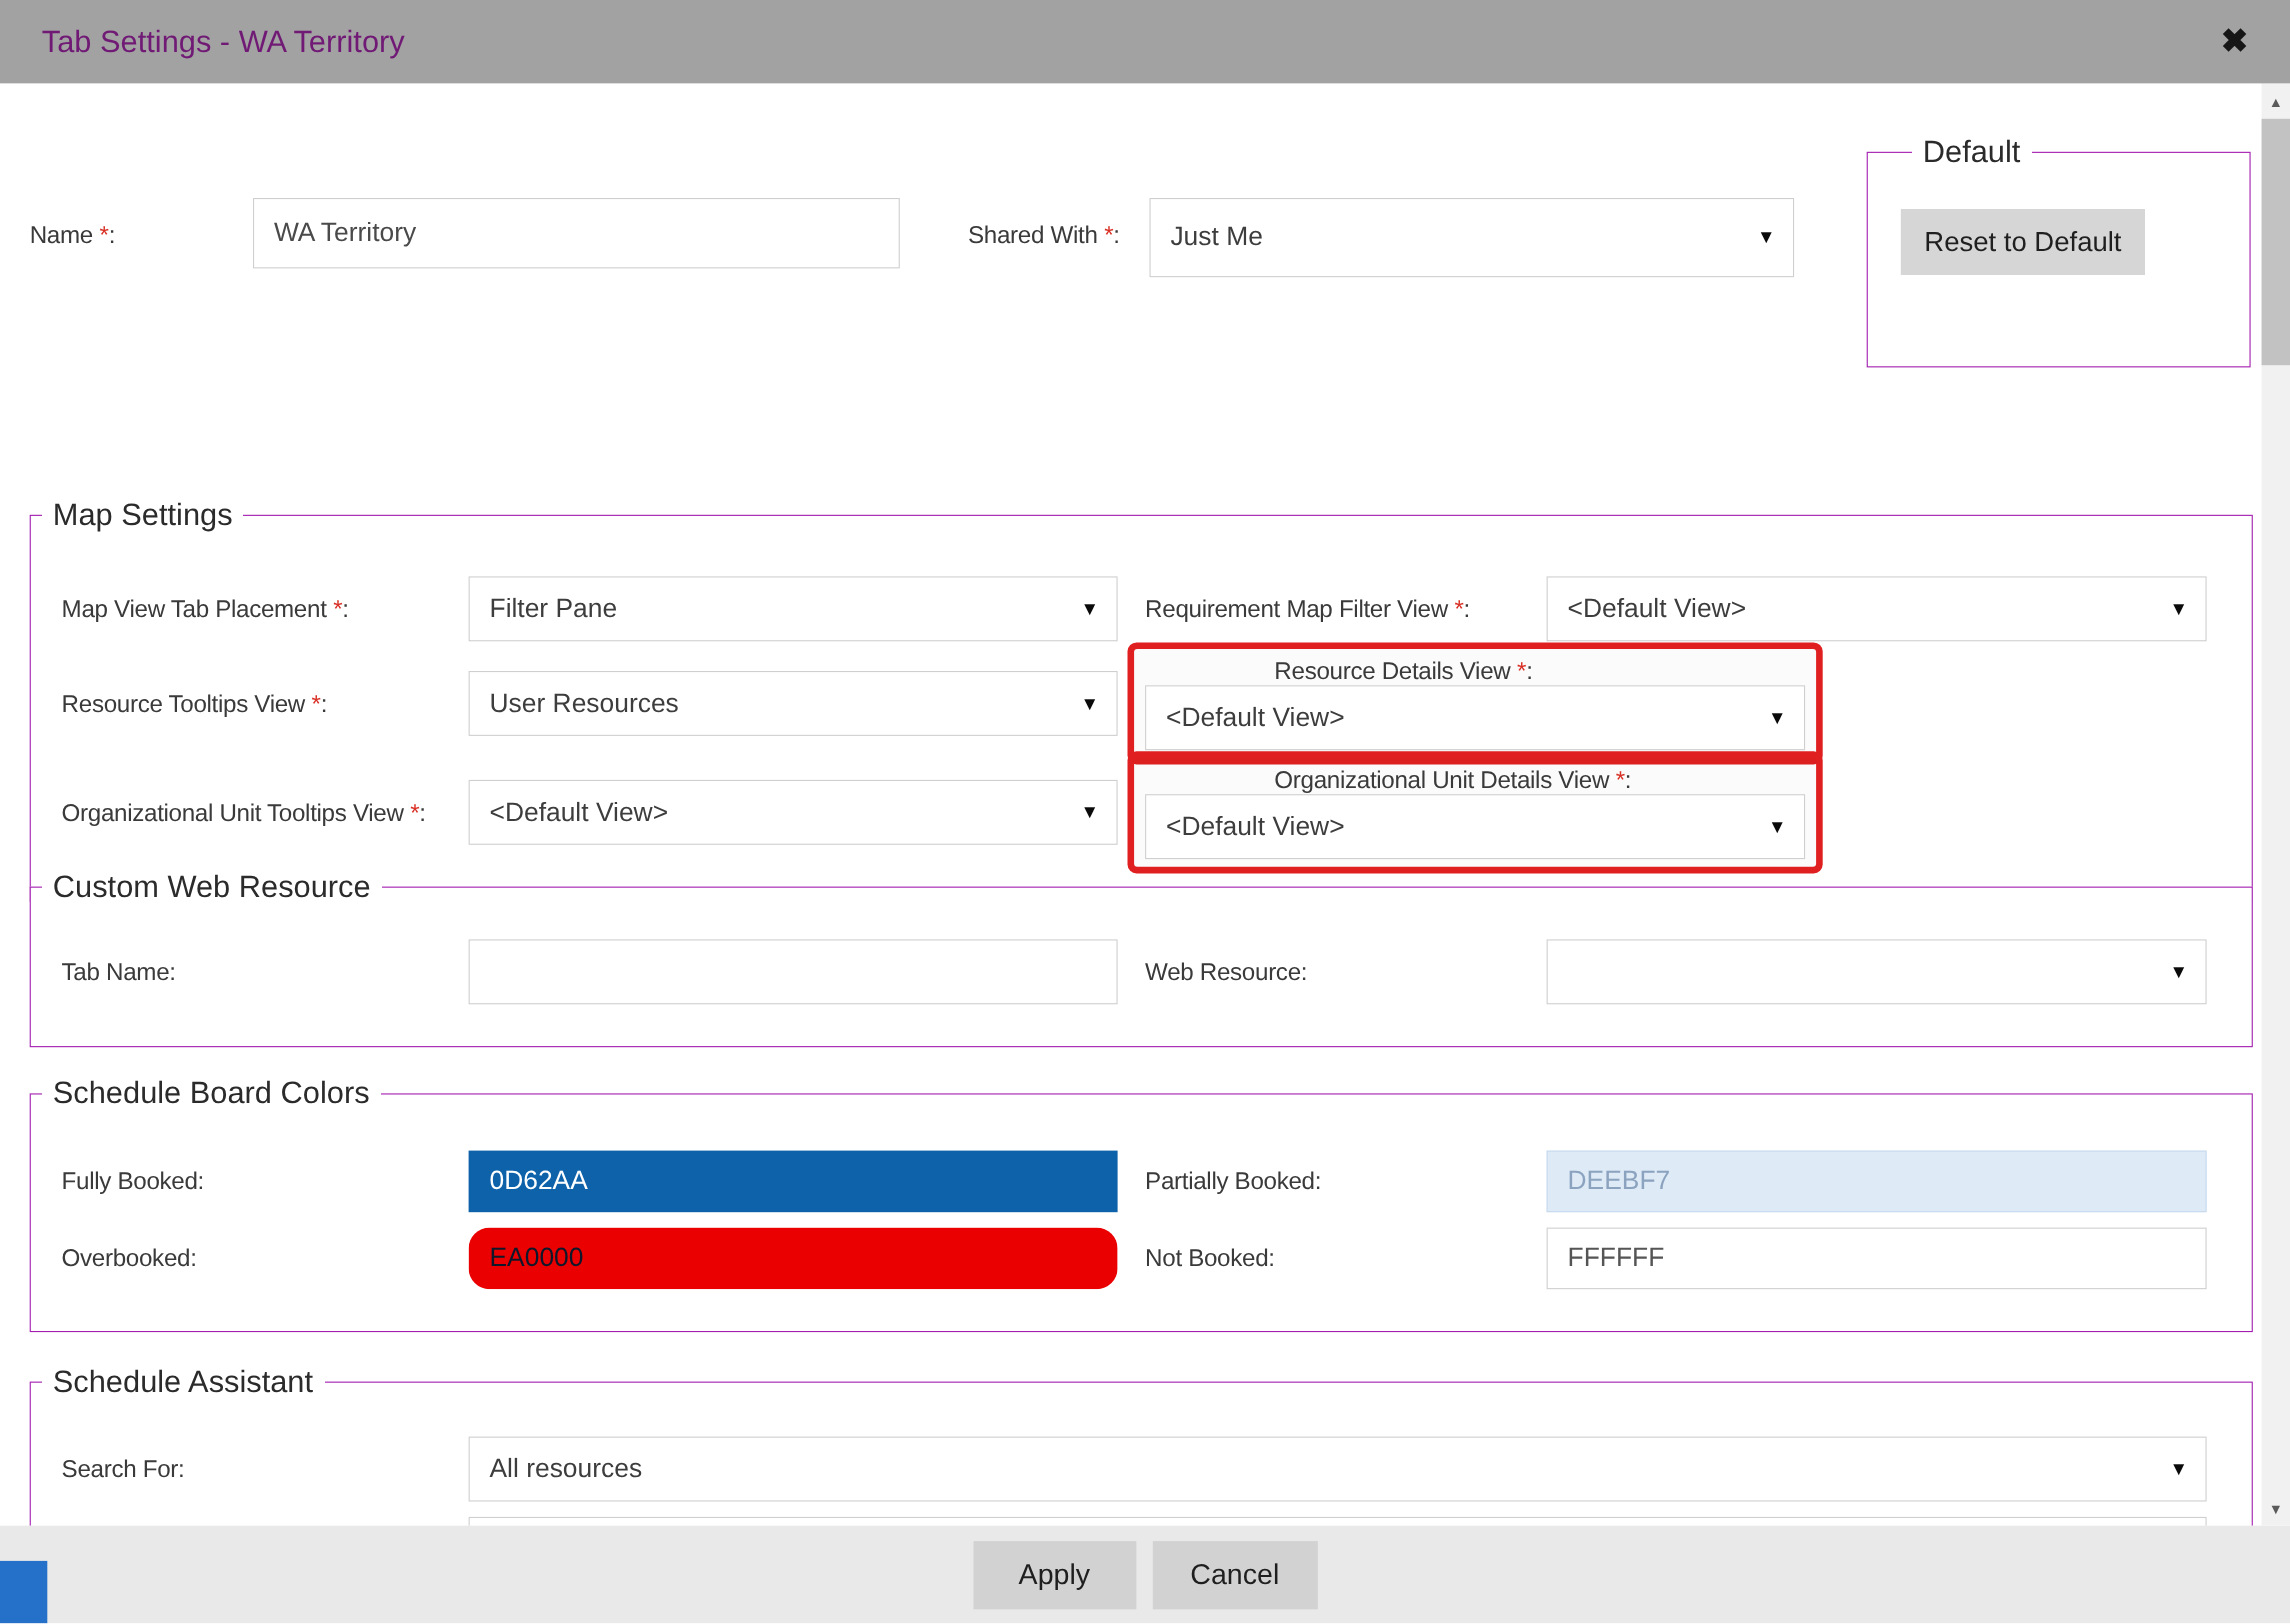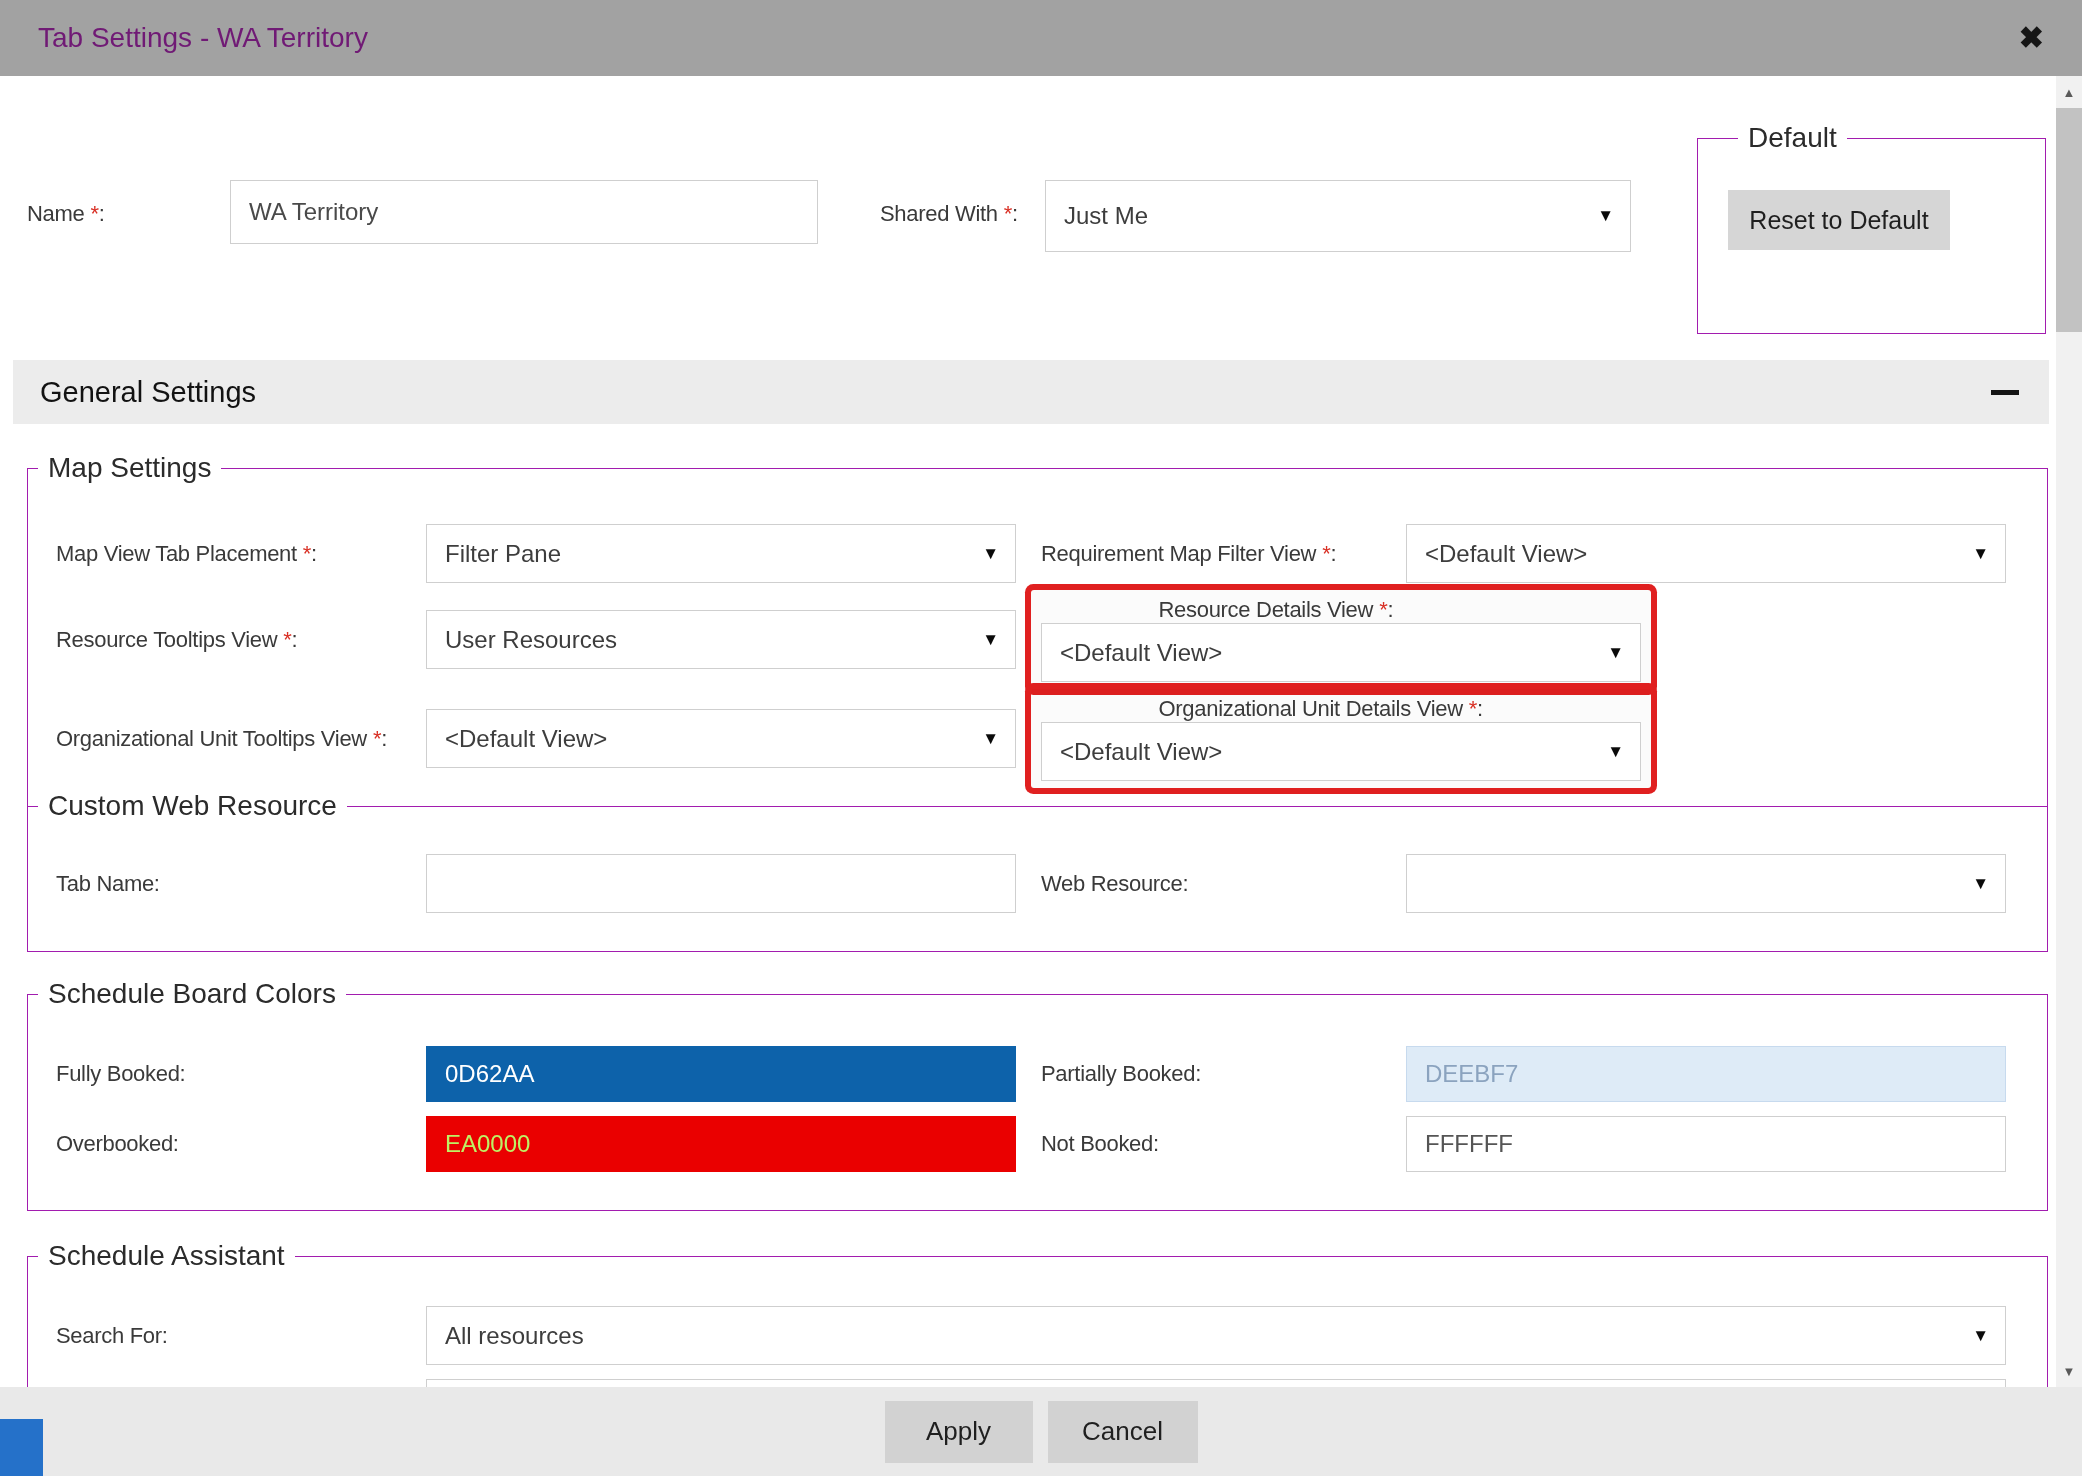--- a/index.html
+++ b/index.html
@@ -91,21 +91,21 @@
     flex-direction:column;
   }
 
   
   .swatch {
     height:56px; display:flex; align-items:center; padding-left:18px;
     font-size:24px; border:1px solid transparent; cursor:pointer;
   }
   .sw-fully   { background:var(--fully-booked-bg);     color:#ffffff; }
   .sw-partial { background:var(--partially-booked-bg); color:#8ba3bf; border-color:#c7daee; }
-  .sw-over    { background:var(--overbooked-bg);       color:#bef264; }
+  .sw-over    { background:var(--overbooked-bg);       color:#0f172a;border-radius:19px; }
   .sw-not     { background:var(--not-booked-bg);       color:#555555; border-color:#cfcfcf; }
 
   .partial-next { width:1580px; height:40px; border:1px solid #cfcfcf; margin:14px 0 0 370px; background:#fff; }
 
   
   .footer {
     position:absolute; left:0; bottom:0; width:100%; height:89px; background:#e9e9e9;
     display:flex; align-items:center; justify-content:center; gap:15px;
   }
   .btn-apply  { width:148px; height:62px; font-size:26px; }
@@ -142,24 +142,20 @@
     <div class="ctl dd shared-dd">
       <span class="val">Just Me</span>
       <span class="caret">▼</span>
     </div>
 
     <fieldset class="p-abs fs-default">
       <legend>Default</legend>
       <button class="btn btn-reset">Reset to Default</button>
     </fieldset>
 
-    <div class="p-abs section-header">
-      <span class="sh-title">General Settings</span>
-      <span class="collapse-bar"></span>
-    </div>
 
     <fieldset class="p-abs fs fs-map">
       <legend>Map Settings</legend>
       <div class="frows">
 
         <div class="row">
           <span class="lbl lbl-c1"><span>Map View Tab Placement</span><span class="req">*</span><span>:</span></span>
           <div class="ctl dd fld-c1">
             <span class="val">Filter Pane</span>
             <span class="caret">▼</span>

